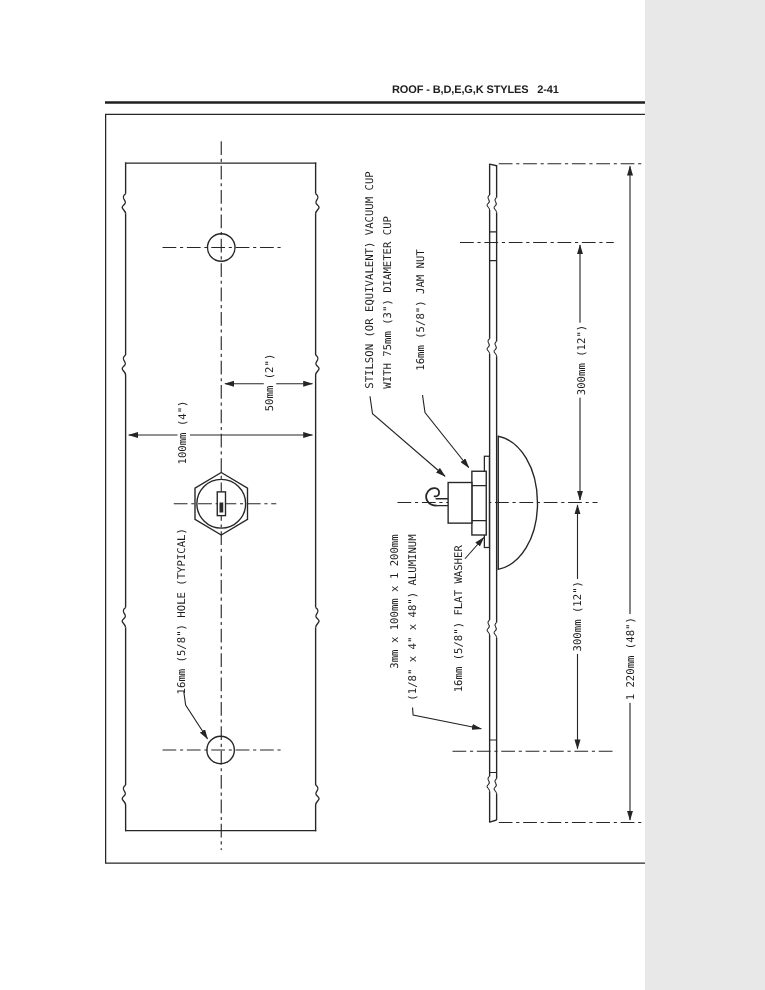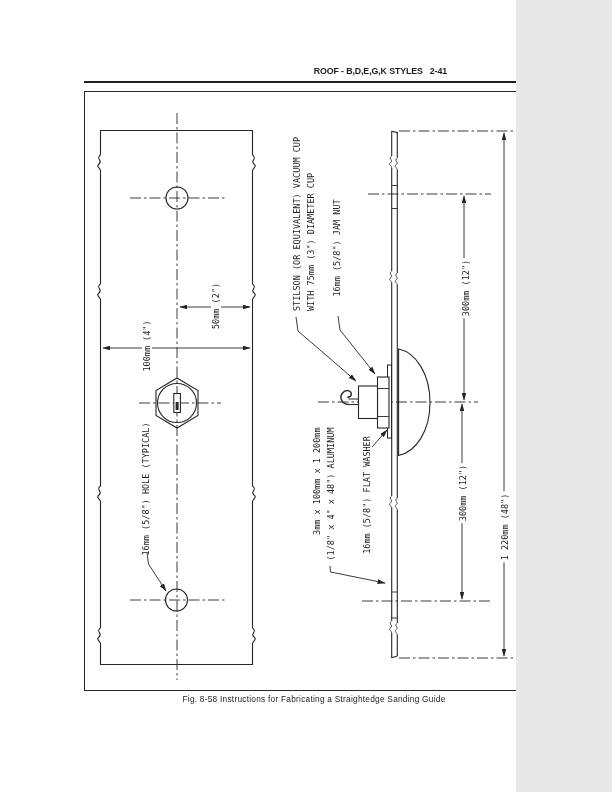--- a/index.html
+++ b/index.html
@@ -138,14 +138,13 @@
   <div class="rlabel" style="left:368px;top:495px;">16mm (5/8") FLAT WASHER</div>
 
   <div class="rlabel dimbg" style="left:216px;top:306px;">50mm (2")</div>
   <div class="rlabel dimbg" style="left:147px;top:346px;">100mm (4")</div>
   <div class="rlabel dimbg" style="left:466px;top:288px;">300mm (12")</div>
   <div class="rlabel dimbg" style="left:463px;top:493px;">300mm (12")</div>
   <div class="rlabel dimbg" style="left:505px;top:527px;">1 220mm (48")</div>
 
   <div class="rlabel" style="left:529px;top:152px;font-size:9px;">1583</div>
 
-  <div class="caption">Fig. 8-58 Instructions for Fabricating a Straightedge Sanding Guide</div>
 </div>
 
 </body></html>

